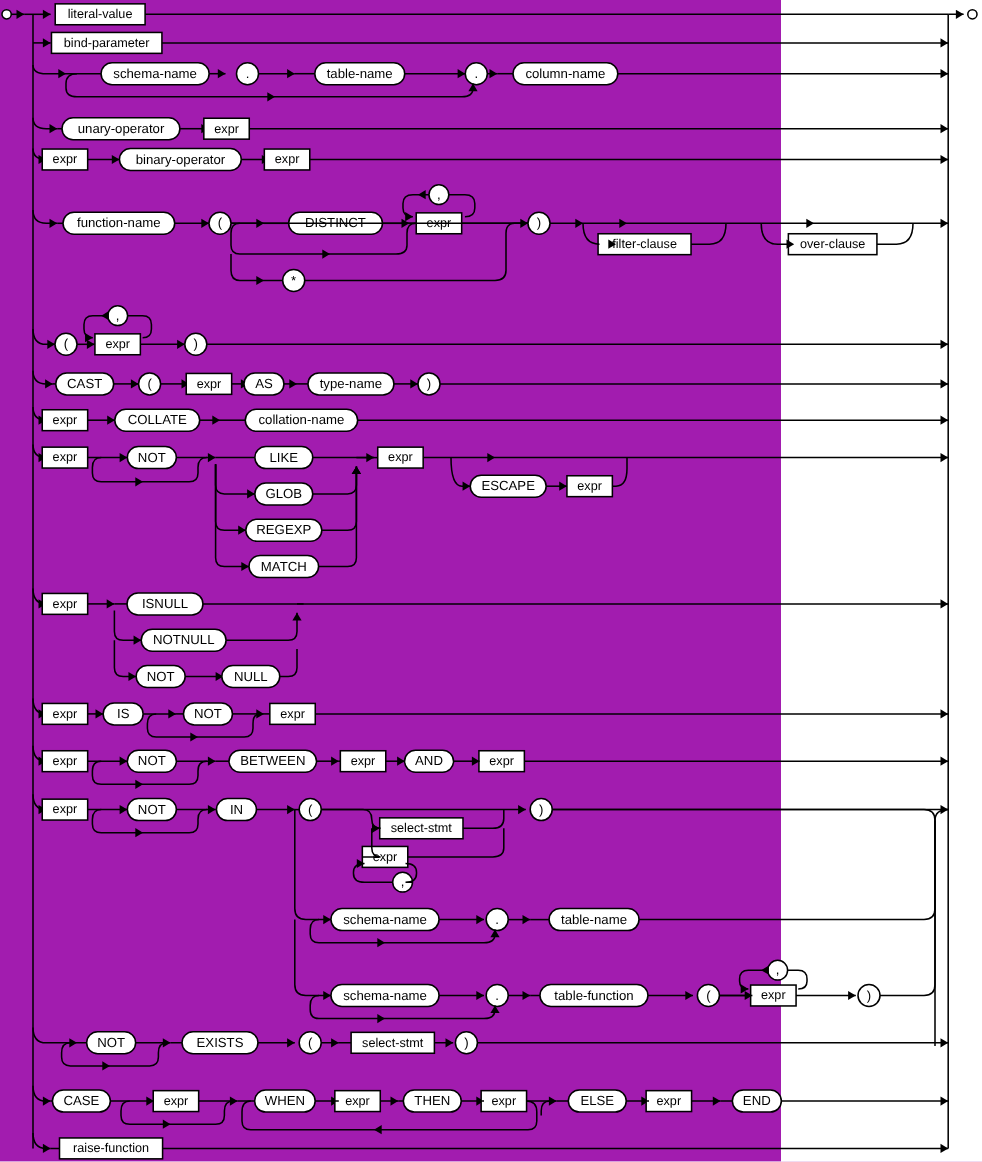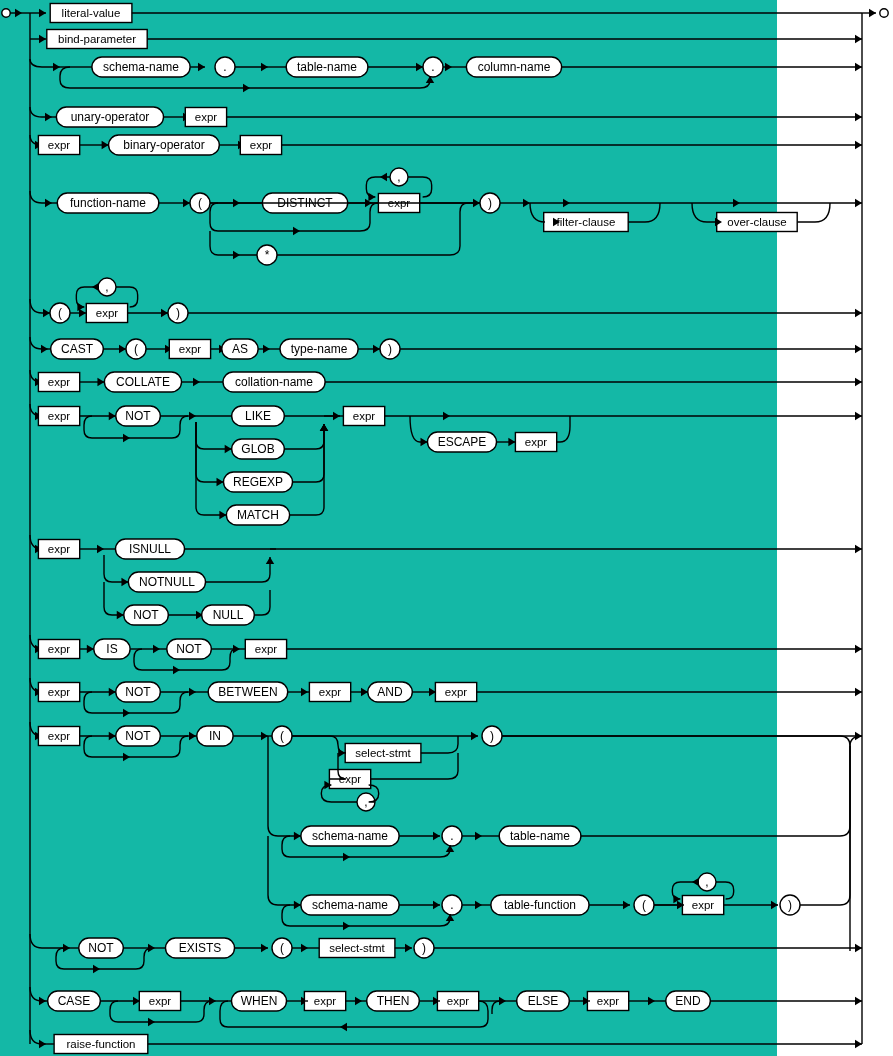--- a/index.html
+++ b/index.html
@@ -1,17 +1,17 @@
 <!DOCTYPE html>
 <html><head>
 <meta charset="utf-8">
 <style>
   html,body{margin:0;padding:0;background:#fff;}
   body{font-family:"Liberation Sans", sans-serif;}
-  #canvas{position:relative;width:777px;height:1056px;background:#14b8a6;}
+  #canvas{position:relative;width:710px;height:1056px;background:#a21caf;}
   svg{position:absolute;left:0;top:0;width:893px;height:1056px;}
   .ln{stroke:#000;stroke-width:1.4;fill:none;}
   .node-rect{fill:#fff;stroke:#000;stroke-width:1.4;}
   .node-round{fill:#fff;stroke:#000;stroke-width:1.4;}
   .node-term{fill:#fff;stroke:#000;stroke-width:1.4;}
   text{font-family:"Liberation Sans", sans-serif;font-size:11.5px;fill:#000;dominant-baseline:middle;text-anchor:middle;}
   text.kw{font-size:12px;font-weight:normal;}
 </style>
 </head>
 <body>

